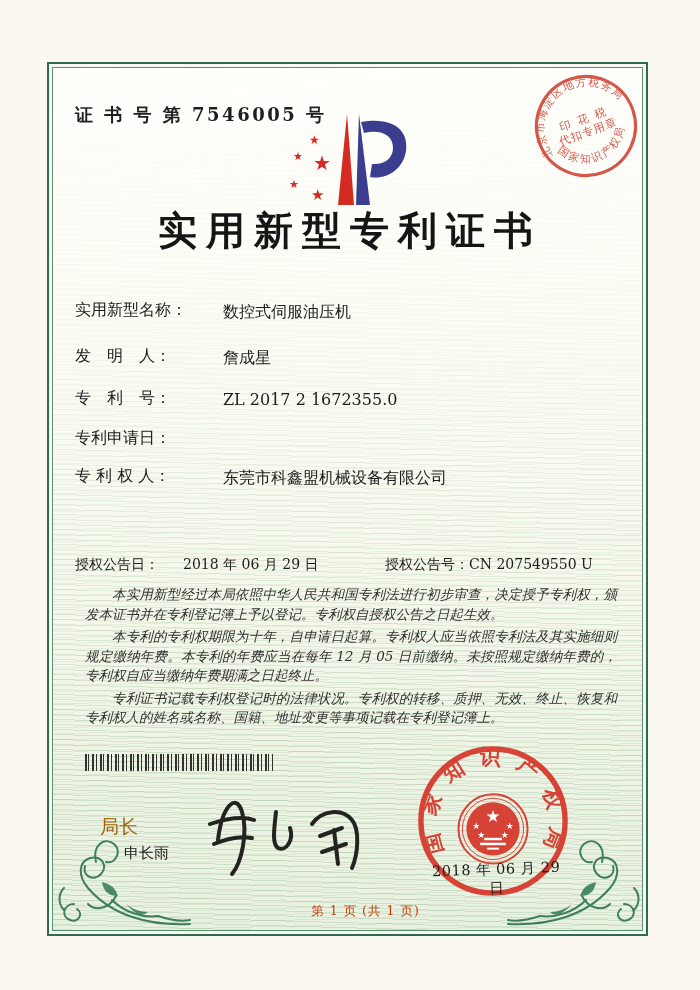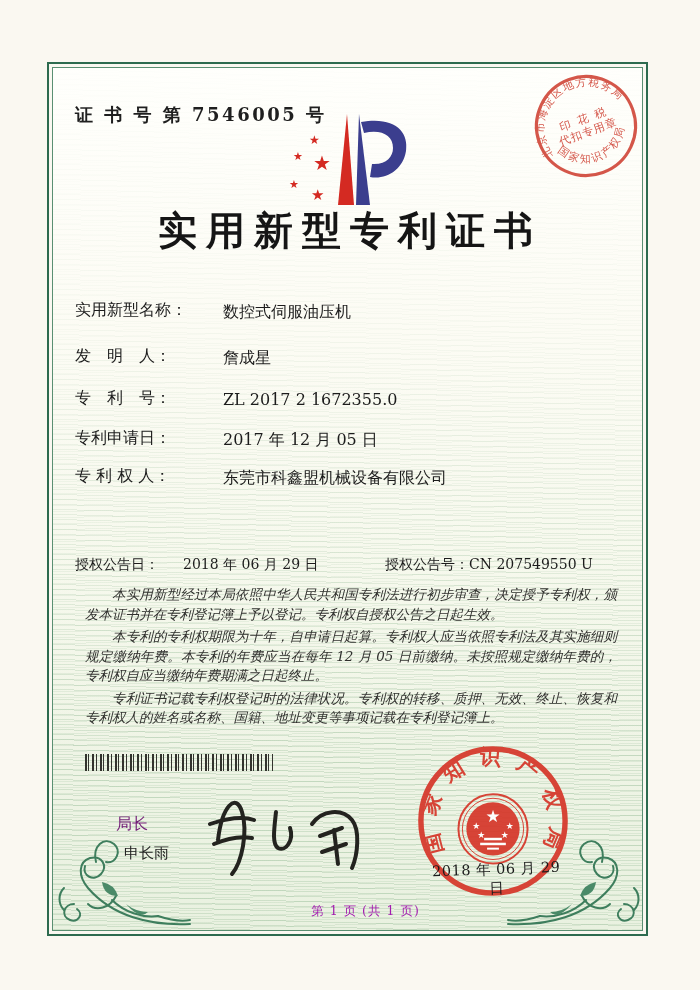--- a/index.html
+++ b/index.html
@@ -53,39 +53,39 @@
   
   .barcode{
     position:absolute;left:85px;top:754px;width:188px;height:17px;
     background-image:repeating-linear-gradient(90deg,
       #33332e 0 2px,transparent 2px 3px,
       #33332e 3px 4px,transparent 4px 7px,
       #33332e 7px 9px,transparent 9px 11px,
       #33332e 11px 12px,transparent 12px 15px);
   }
   
-  .director-title{position:absolute;left:100px;top:814px;font-size:16px;font-family:"DejaVu Sans","Liberation Sans",sans-serif;color:#701a75;margin-left:16px;}
+  .director-title{position:absolute;left:100px;top:814px;font-size:19px;font-family:"DejaVu Sans","Liberation Sans",sans-serif;color:#a16207;}
   .director-name{position:absolute;left:88px;top:844px;font-size:15px;font-family:"DejaVu Sans","Liberation Sans",sans-serif;color:#222;margin-left:36px;}
   .signature{position:absolute;left:192px;top:778px;width:185px;height:102px;}
   
   .seal{position:absolute;left:414px;top:742px;width:158px;height:158px;opacity:.93;}
   .seal-date{
     position:absolute;left:424px;top:860px;width:145px;text-align:center;
     font-size:14.5px;color:#1b1b1b;transform:rotate(-2deg);letter-spacing:.5px;
   }
   
   .tax-stamp{position:absolute;left:532px;top:72px;width:108px;height:108px;transform:rotate(-20deg);opacity:.88;}
   
   .ornament{position:absolute;width:145px;height:112px;}
   .orn-left{left:50px;top:824px;}
   .orn-right{right:52px;top:824px;transform:scaleX(-1);}
   
   .footer{
     position:absolute;left:47px;top:903px;width:637px;text-align:center;
-    font-size:12.5px;color:#a21caf;letter-spacing:1px;
+    font-size:12.5px;color:#c2410c;letter-spacing:1px;
   }
   .svgtext{font-family:"DejaVu Serif","Liberation Serif",serif;}
 </style>
 </head>
 <body>
 
 <div class="page">
 
   <div class="frame-outer">
     <div class="frame-inner">
@@ -115,21 +115,20 @@
   <div class="field f1">
     <span class="lbl">发　明　人：</span>
     <span class="val">詹成星</span>
   </div>
   <div class="field f2">
     <span class="lbl">专　利　号：</span>
     <span class="val">ZL 2017 2 1672355.0</span>
   </div>
   <div class="field f3">
     <span class="lbl">专利申请日：</span>
-    <span class="val">2017 年 12 月 05 日</span>
   </div>
   <div class="field f4">
     <span class="lbl">专 利 权 人：</span>
     <span class="val">东莞市科鑫盟机械设备有限公司</span>
   </div>
   <div class="field f5">
   </div>
   <div class="grant-row">
     <span>
       <span class="lbl" style="display:inline-block;width:108px">授权公告日：</span><span>2018 年 06 月 29 日</span>

